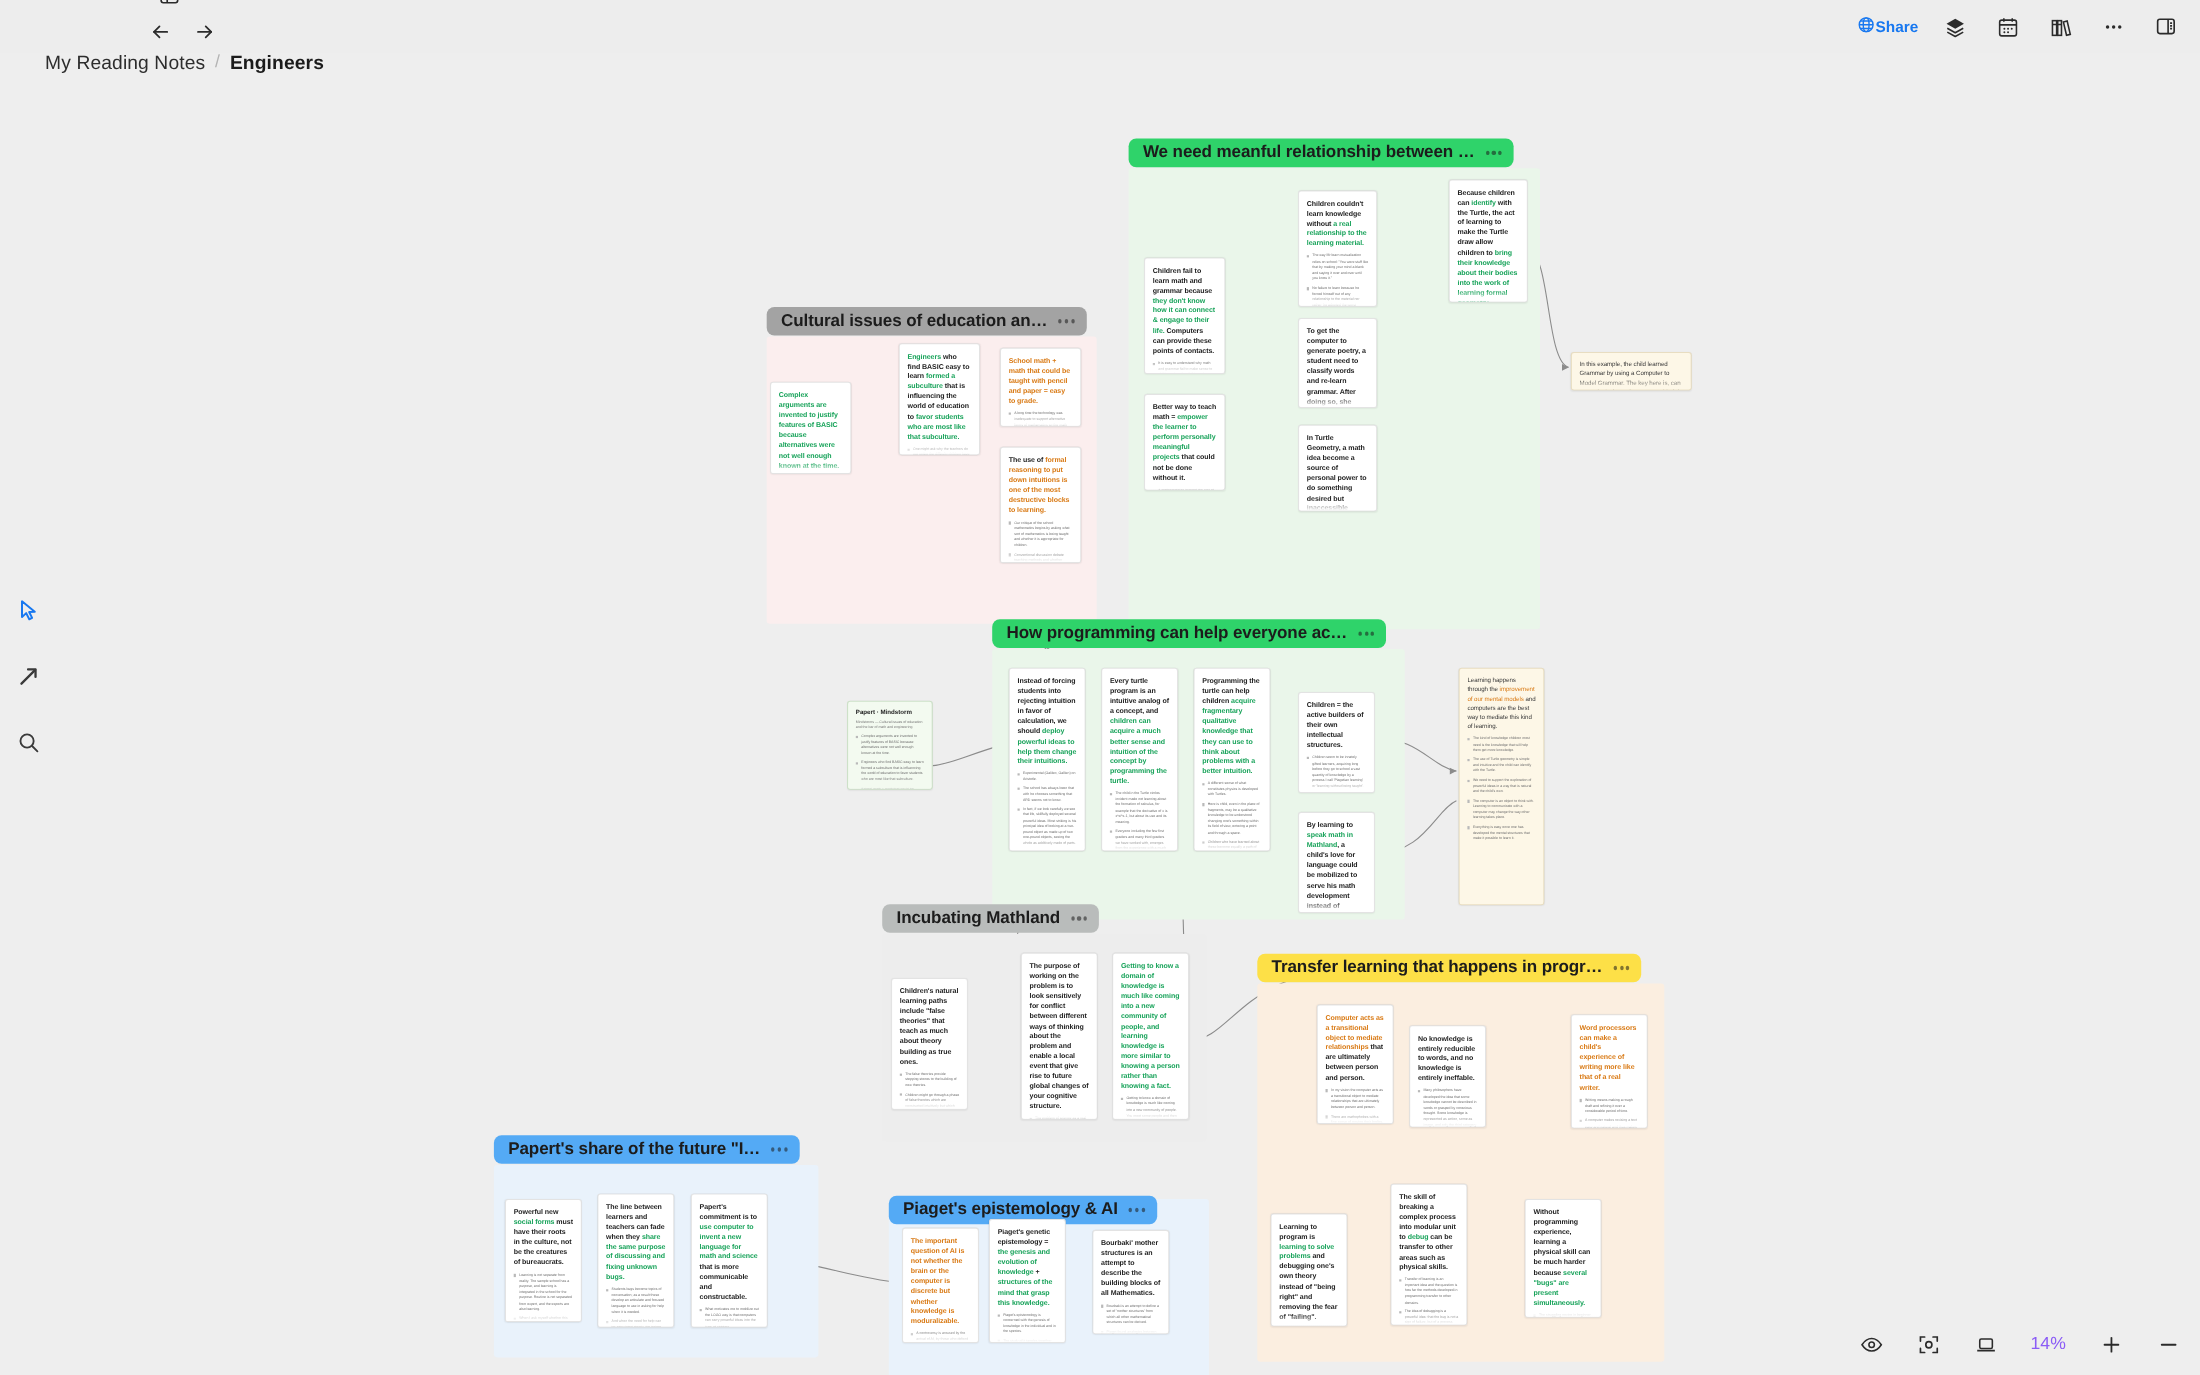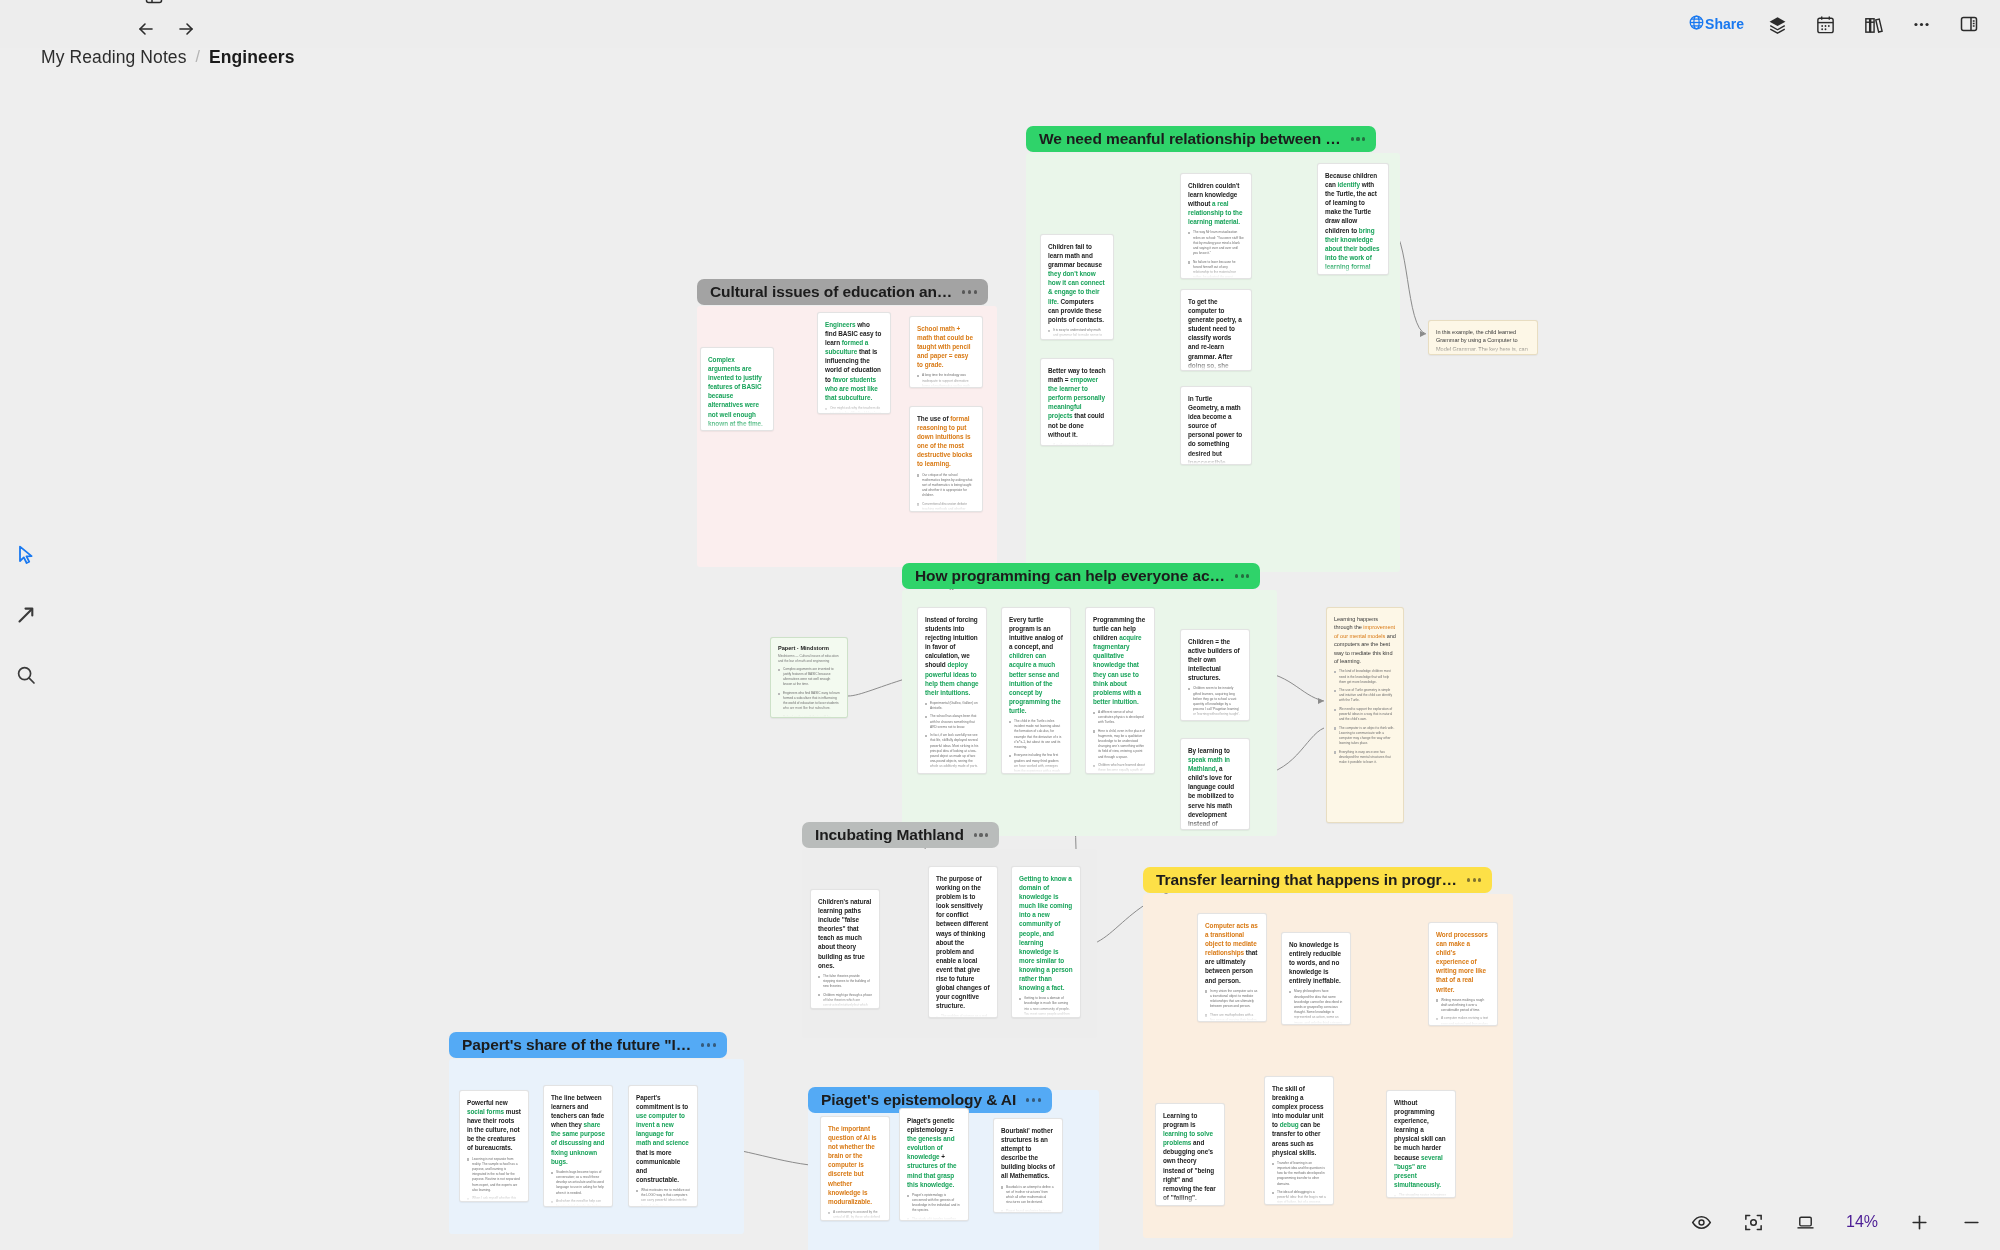--- a/index.html
+++ b/index.html
@@ -49,21 +49,21 @@
     width: 30px; height: 30px; display: flex; align-items: center; justify-content: center;
     cursor: pointer; color: #3a3a3a;
   }
   .tool.active { color: #1878f0; }
 
   
   #zoombar {
     position: absolute; right: 14px; bottom: 10px; height: 36px;
     display: flex; align-items: center; gap: 22px; z-index: 60;
   }
-  #zoom-level { font-size: 16px; color: #4c1d95; min-width: 40px; text-align: center; cursor: pointer; }
+  #zoom-level { font-size: 16px; color: #8b5cf6; min-width: 40px; text-align: center; cursor: pointer; }
 
   
   #canvas { position: absolute; left: 0; top: 56px; width: 1612px; height: 1202px; overflow: hidden; }
   #links { position: absolute; left: 0; top: 0; width: 2000px; height: 1202px; pointer-events: none; z-index: 5; }
 
   
   .section { position: absolute; z-index: 10; }
   .sec-body {
     position: absolute; left: 0; top: 0; width: 100%; height: 100%;
     border-radius: 3px;

